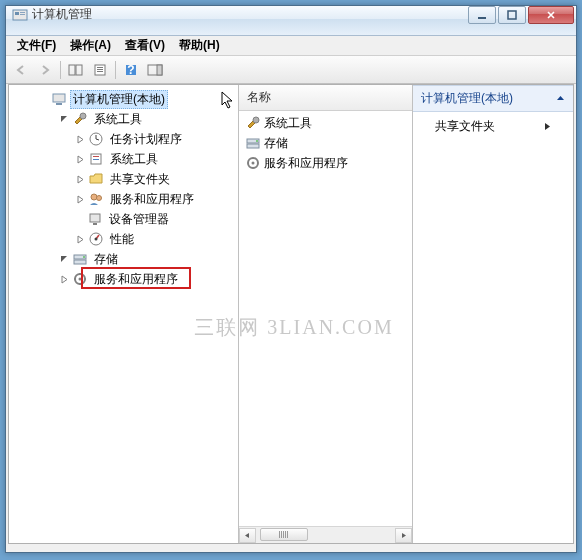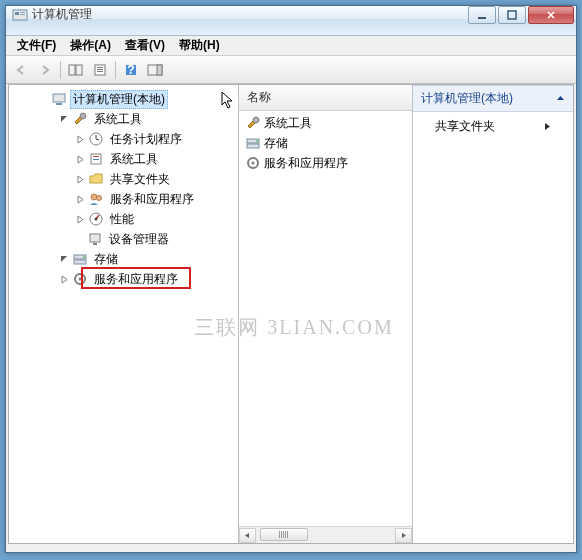--- a/index.html
+++ b/index.html
@@ -205,41 +205,41 @@
             </span>
           <span class="icn"><svg width="16" height="16">
                 <circle cx="6" cy="6" r="3" fill="#e8b080" stroke="#b08050"></circle>
                 <circle cx="11" cy="7" r="2.5" fill="#e8b080" stroke="#b08050"></circle>
                 <path d="M2 14 Q6 10 10 14" fill="#6090c0"></path>
               </svg></span>
           <span class="lbl">服务和应用程序</span>
         </div>
 
         <div class="tree-row">
+          <span class="indent" style="width:36px"></span>
+          <span class="icn"><svg width="16" height="16">
+                <rect x="3" y="3" width="10" height="8" fill="#e6e6e6" stroke="#808080"></rect>
+                <rect x="6" y="12" width="4" height="2" fill="#808080"></rect>
+              </svg></span>
+          <span class="lbl">设备管理器</span>
+        </div>
+
+        <div class="tree-row">
           <span class="indent" style="width:24px"></span>
           <span class="twisty">
               <svg width="9" height="9">
                 <path d="M2 1 L7 4.5 L2 8 Z" fill="none" stroke="#808080"></path>
               </svg>
             </span>
           <span class="icn"><svg width="16" height="16">
                 <circle cx="8" cy="8" r="6" fill="#fff" stroke="#808080"></circle>
                 <path d="M8 8 L11 4" stroke="#c04040" stroke-width="1.5"></path>
                 <circle cx="8" cy="8" r="1.5" fill="#404040"></circle>
               </svg></span>
           <span class="lbl">性能</span>
-        </div>
-
-        <div class="tree-row">
-          <span class="indent" style="width:36px"></span>
-          <span class="icn"><svg width="16" height="16">
-                <rect x="3" y="3" width="10" height="8" fill="#e6e6e6" stroke="#808080"></rect>
-                <rect x="6" y="12" width="4" height="2" fill="#808080"></rect>
-              </svg></span>
-          <span class="lbl">设备管理器</span>
         </div>
 
         <div class="tree-row">
           <span class="indent" style="width:8px"></span>
           <span class="twisty">
               <svg width="9" height="9">
                 <path d="M1 1 L7 1 L1 7 Z" fill="#595959"></path>
               </svg>
             </span>
           <span class="icn"><svg width="16" height="16">

